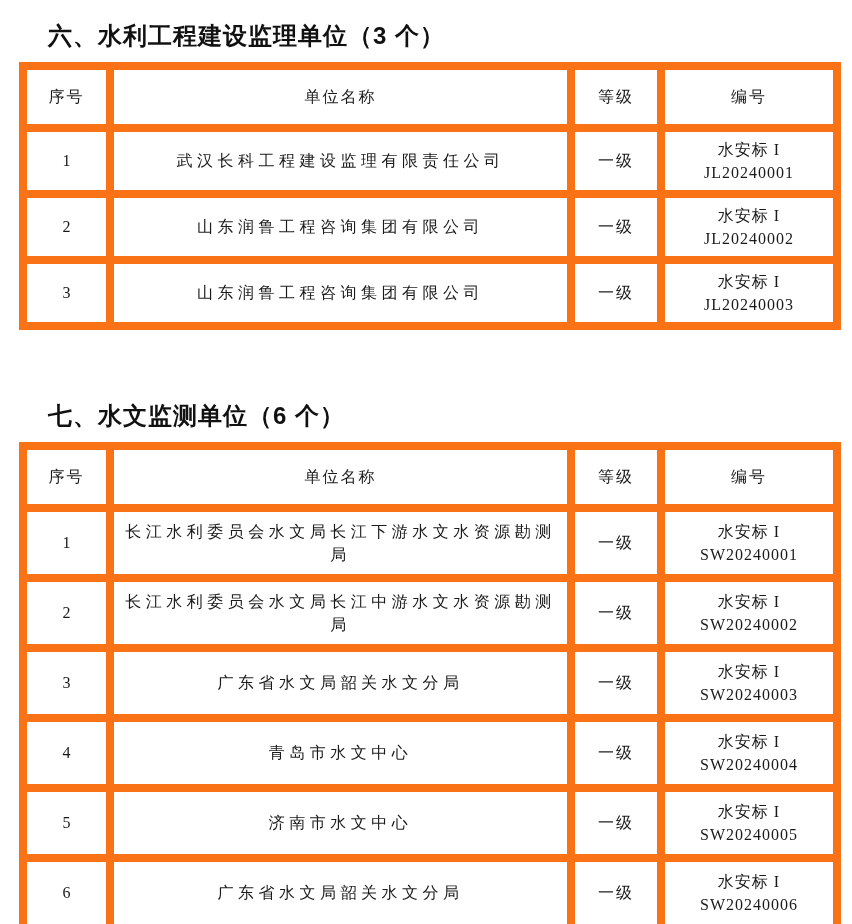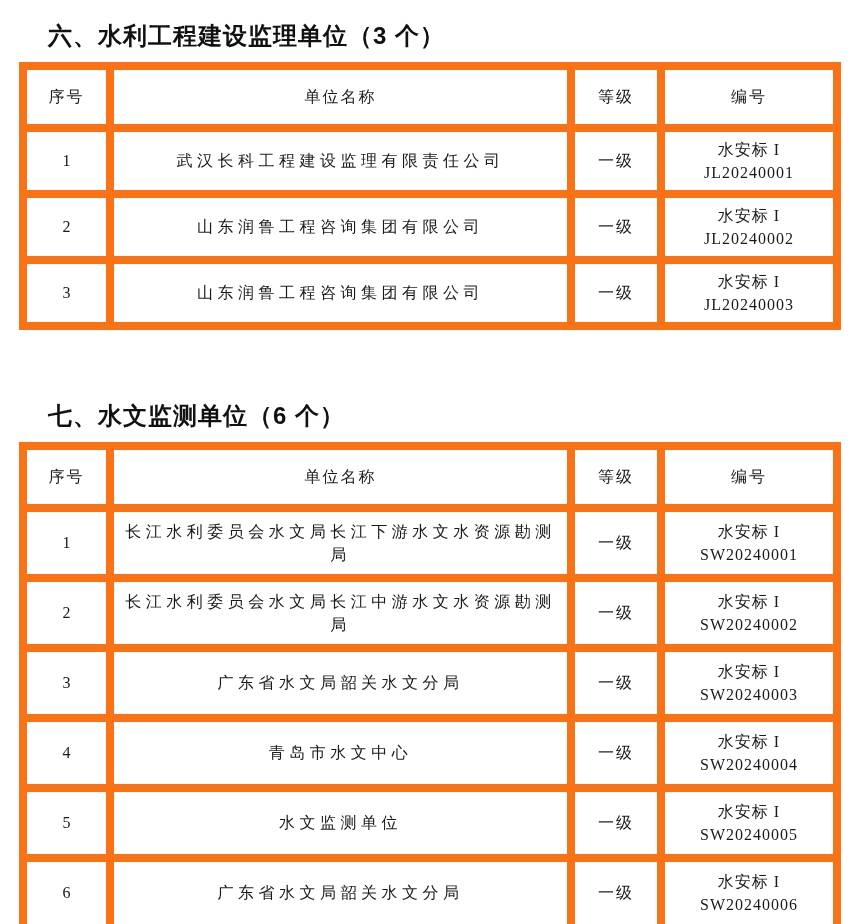--- a/index.html
+++ b/index.html
@@ -178,21 +178,21 @@
         <td class="cell-no">4</td>
         <td class="cell-name">青岛市水文中心</td>
         <td class="cell-grade">一级</td>
         <td class="cell-code">
           <div>水安标 I</div>
           <div>SW20240004</div>
         </td>
       </tr>
       <tr>
         <td class="cell-no">5</td>
-        <td class="cell-name">水文监测单位</td>
+        <td class="cell-name">济南市水文中心</td>
         <td class="cell-grade">一级</td>
         <td class="cell-code">
           <div>水安标 I</div>
           <div>SW20240005</div>
         </td>
       </tr>
       <tr>
         <td class="cell-no">6</td>
         <td class="cell-name">广东省水文局韶关水文分局</td>
         <td class="cell-grade">一级</td>

